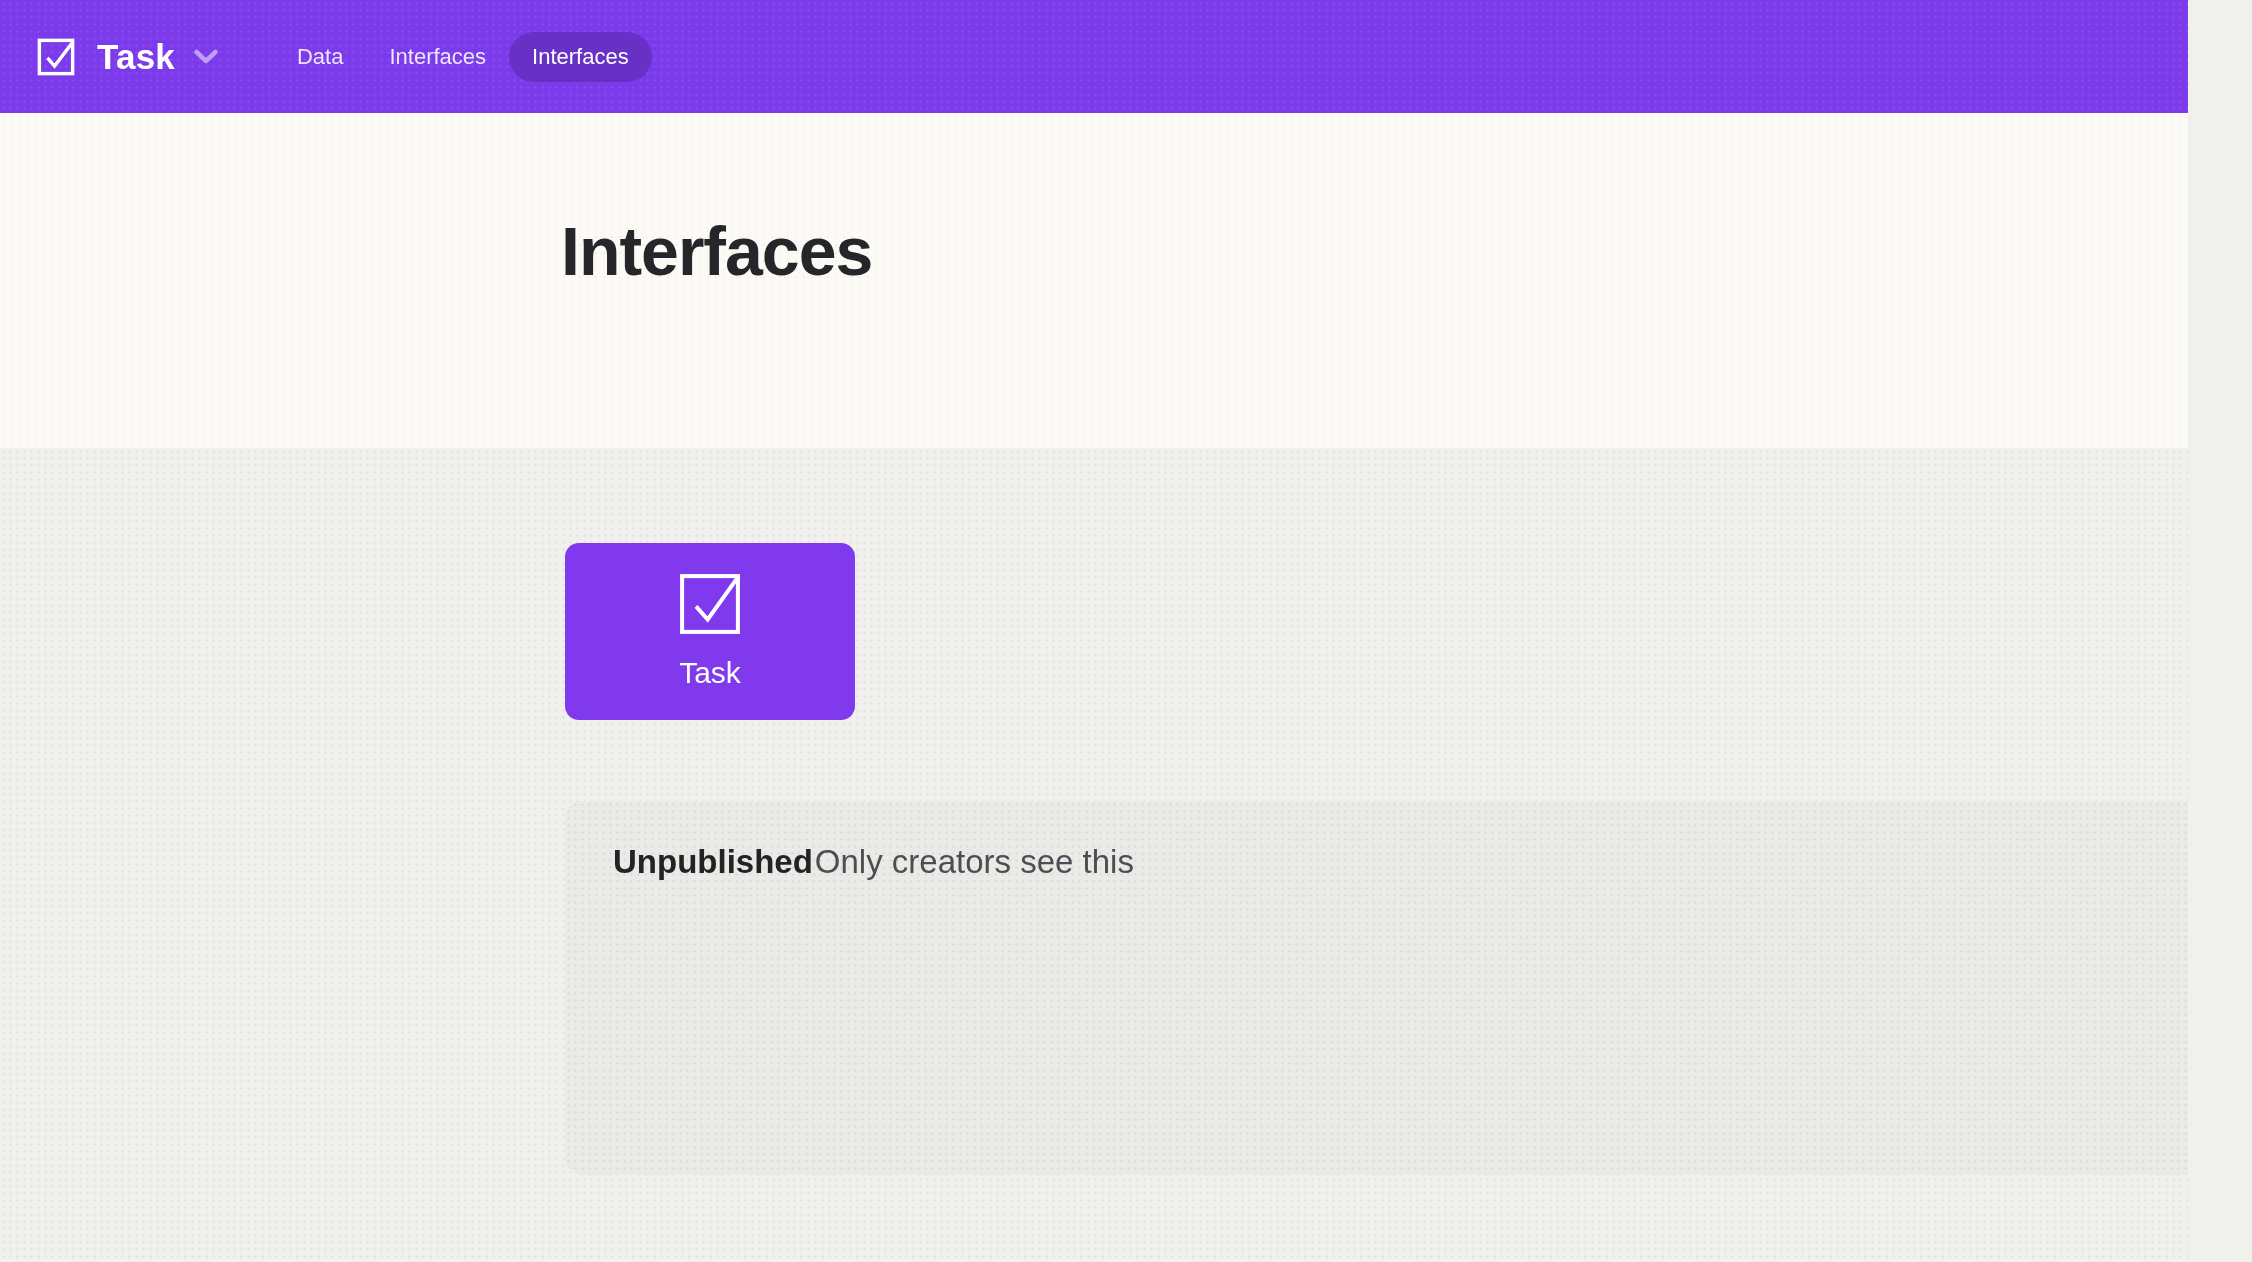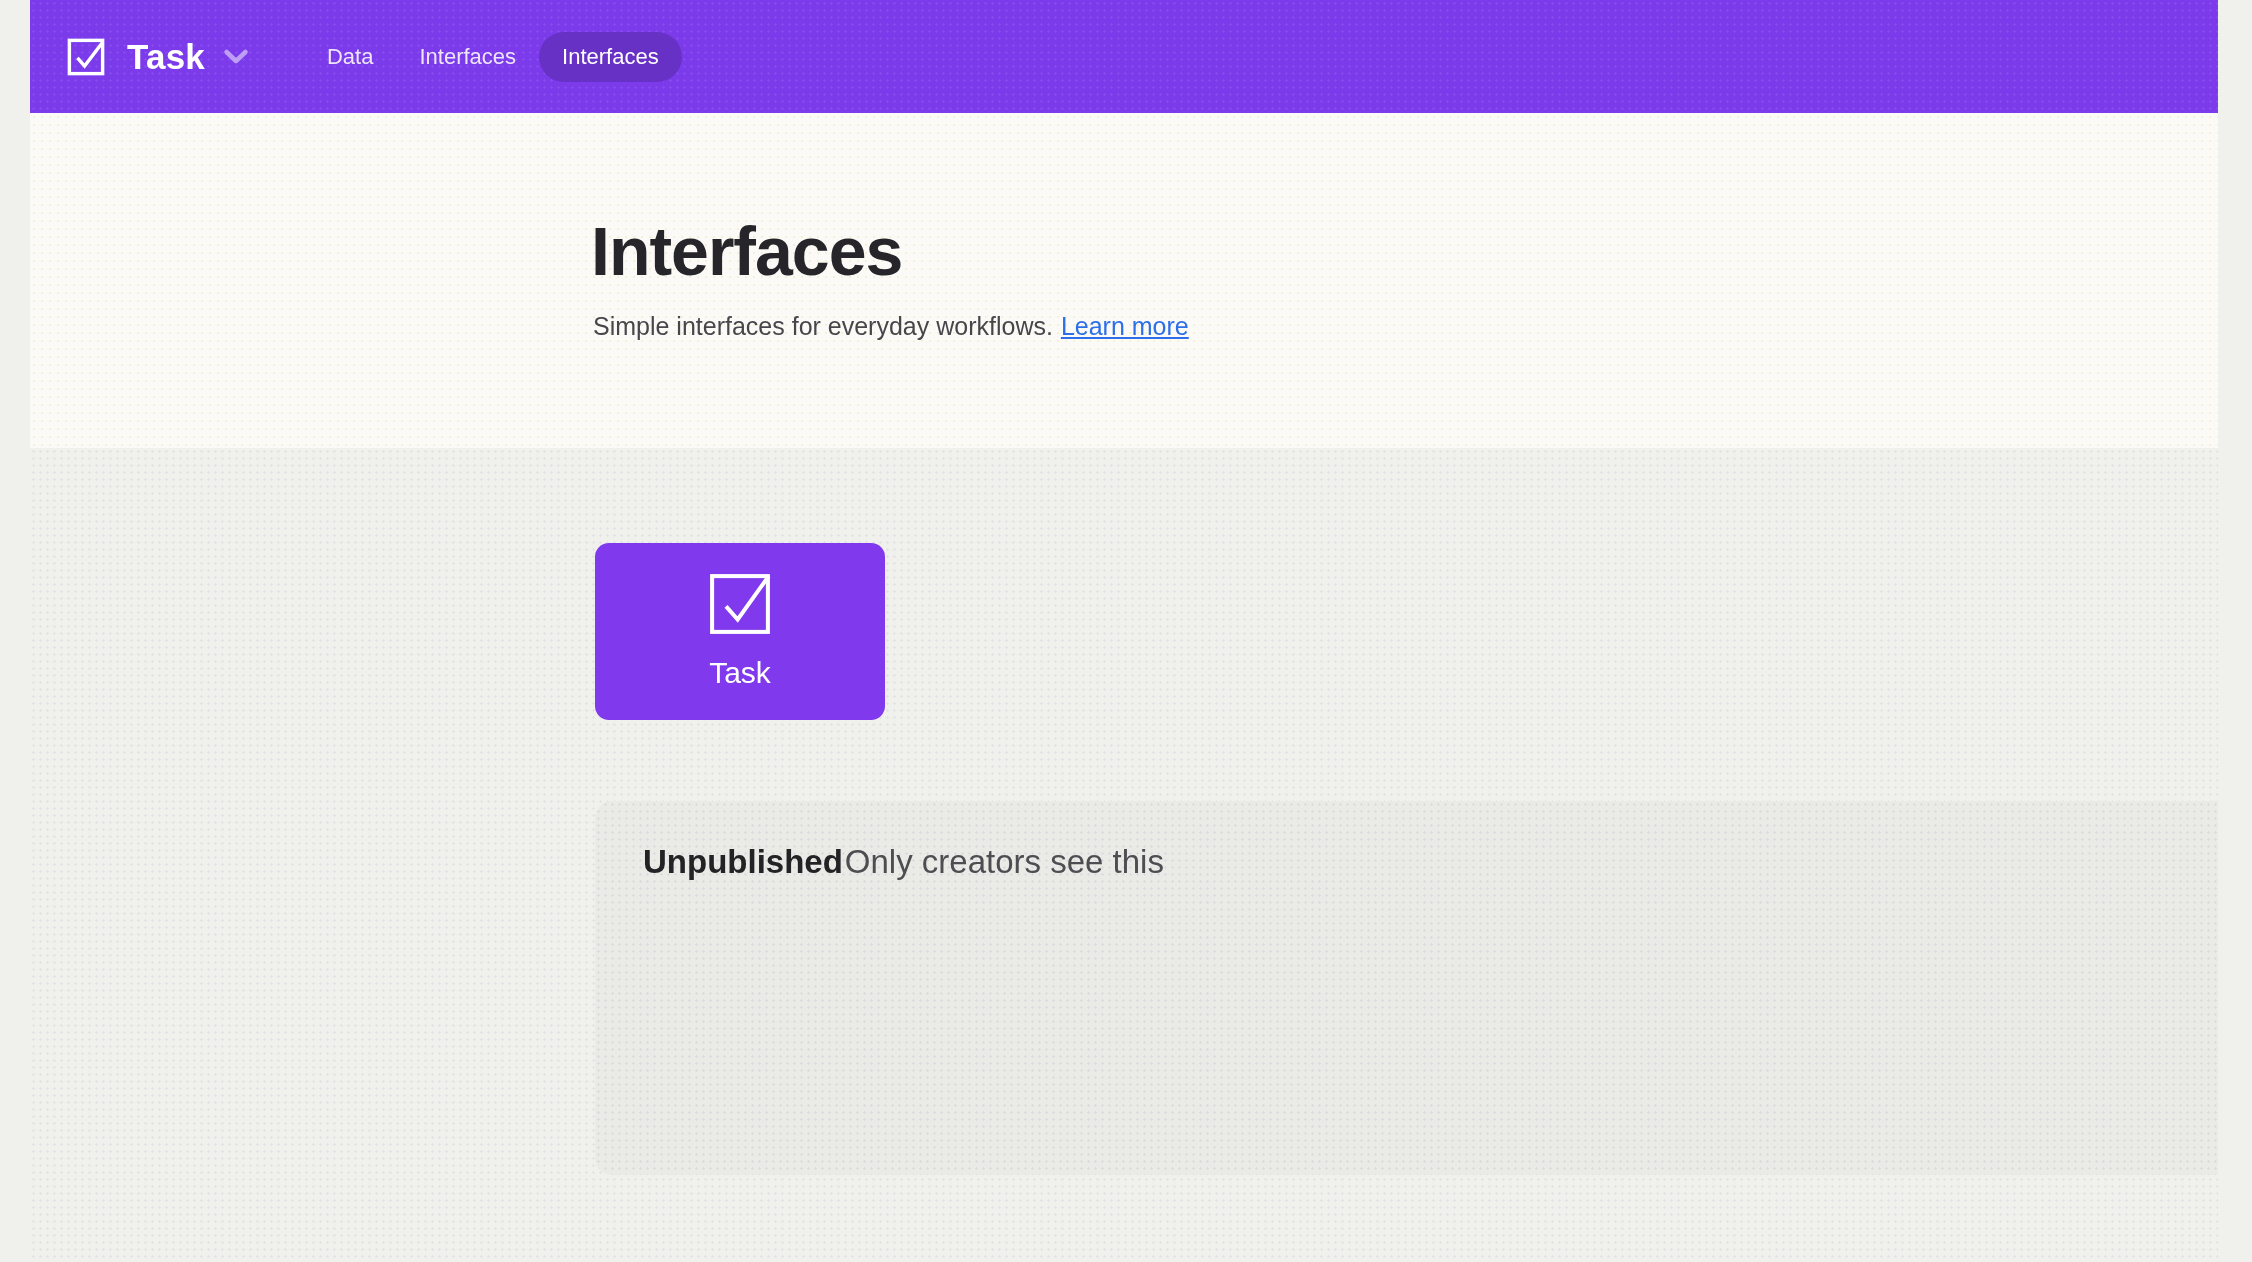--- a/index.html
+++ b/index.html
@@ -6,21 +6,20 @@
   * { box-sizing: border-box; }
   .screen {
     position: relative;
     width: 2188px;
     height: 1262px;
     overflow: hidden;
     font-family: "Liberation Sans", sans-serif;
     background: #F0F0ED;
     background-image: radial-gradient(rgba(148,148,178,0.14) 1.3px, transparent 1.4px);
     background-size: 7px 7px;
-    margin-left: 30px;
   }
 
   
   .topbar {
     position: absolute; top: 0; left: 0; right: 0; height: 113px;
     background-color: #7C3BEB;
     background-image: radial-gradient(rgba(255,255,255,0.08) 1.3px, transparent 1.4px);
     background-size: 7px 7px;
     display: flex; align-items: center;
     z-index: 3;
@@ -116,21 +115,20 @@
     </div>
     <nav class="nav">
       <div class="nav-item">Data</div>
       <div class="nav-item">Interfaces</div>
       <div class="nav-item active">Interfaces</div>
     </nav>
   </header>
 
   <section class="hero">
     <h1 class="hero-title">Interfaces</h1>
-    <p class="hero-subtitle"><span>Simple interfaces for everyday workflows.</span><a class="learn-more" href="#">Learn more</a></p>
   </section>
 
   <div class="interface-card">
     <span class="card-icon">
       <svg width="62" height="62" viewBox="0 0 40 40" fill="none">
         <rect x="2" y="2" width="36" height="36" stroke="#ffffff" stroke-width="2.6"></rect>
         <path d="M11 21.5 L18.5 30 L38.5 2" stroke="#ffffff" stroke-width="2.6" fill="none"></path>
       </svg>
     </span>
     <div class="card-label">Task</div>

